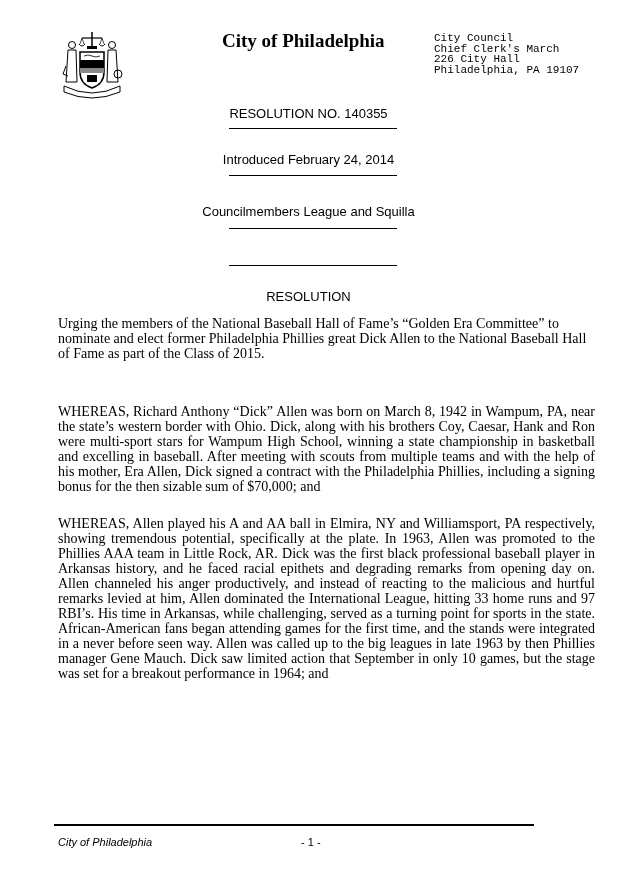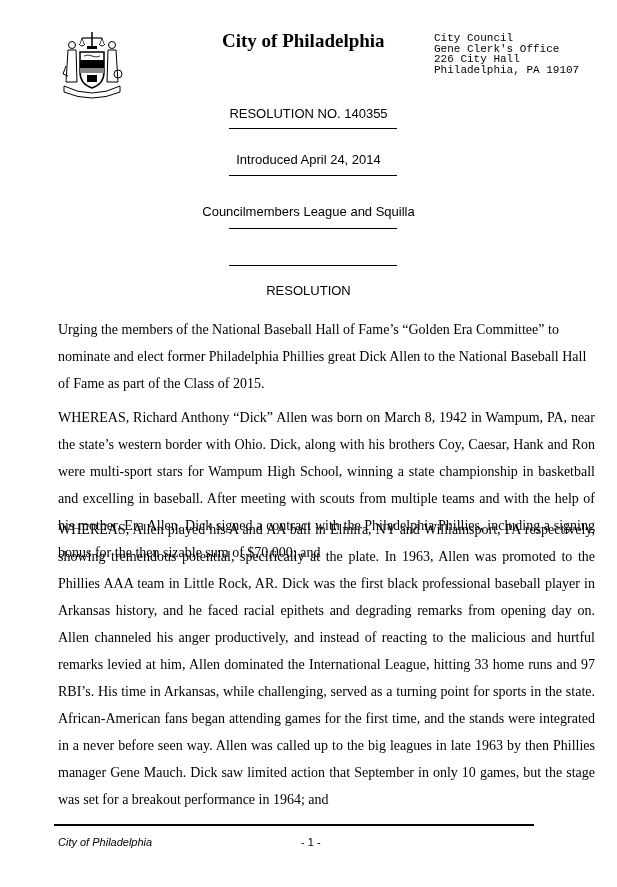--- a/index.html
+++ b/index.html
@@ -3,21 +3,21 @@
 <meta charset="utf-8">
 <style>
   html, body { margin: 0; padding: 0; background: #ffffff; }
   body { width: 617px; height: 887px; position: relative; overflow: hidden; color: #000; }
   .seal { position: absolute; left: 60px; top: 30px; width: 64px; height: 72px; }
   .city-title { position: absolute; left: 222px; top: 30px; font-family: "Liberation Serif", serif; font-weight: bold; font-size: 19px; }
   .address { position: absolute; left: 434px; top: 33px; font-family: Liberation Mono, monospace; font-size: 11px; line-height: 10.5px; }
   .address div { white-space: nowrap; }
   .center-block { position: absolute; left: 0; width: 617px; text-align: center; font-family: "Liberation Sans", sans-serif; font-weight: normal; font-size: 13px; }
   .rule { position: absolute; left: 229px; width: 168px; height: 0; border-top: 1px solid #000; }
-  .body-text { position: absolute; left: 58px; width: 537px; font-family: "Liberation Serif", serif; font-size: 14px; line-height: 27px; }
+  .body-text { position: absolute; left: 58px; width: 537px; font-family: "Liberation Serif", serif; font-size: 14px; line-height: 15px; }
   .justify { text-align: justify; }
   .footer-rule { position: absolute; left: 54px; top: 824px; width: 480px; border-top: 2px solid #000; }
   .footer-left { position: absolute; left: 58px; top: 836px; font-family: "Liberation Sans", sans-serif; font-style: italic; font-size: 11px; }
   .footer-page { position: absolute; left: 301px; top: 836px; font-family: "Liberation Sans", sans-serif; font-size: 11px; }
 </style>
 </head>
 <body>
 
 <div class="seal">
   <svg width="64" height="72" viewBox="0 0 64 72">
@@ -47,37 +47,37 @@
     <rect x="27" y="45" width="10" height="7" fill="#000"></rect>
 
     <path d="M4 56 Q32 70 60 56 L60 62 Q32 74 4 62 Z" fill="#fff" stroke="#000" stroke-width="1"></path>
   </svg>
 </div>
 
 <div class="city-title">City of Philadelphia</div>
 
 <div class="address">
   <div>City Council</div>
-  <div>Gene Clerk's Office</div>
+  <div>Chief Clerk's March</div>
   <div>226 City Hall</div>
   <div>Philadelphia, PA 19107</div>
 </div>
 
 <div class="center-block" style="top:106px;">RESOLUTION NO. 140355</div>
 <div class="rule" style="top:128px;"></div>
 
-<div class="center-block" style="top:152px;">Introduced April 24, 2014</div>
+<div class="center-block" style="top:152px;">Introduced February 24, 2014</div>
 <div class="rule" style="top:175px;"></div>
 
 <div class="center-block" style="top:204px;">Councilmembers League and Squilla</div>
 <div class="rule" style="top:228px;"></div>
 
 <div class="rule" style="top:265px;"></div>
 
-<div class="center-block" style="top:283px;">RESOLUTION</div>
+<div class="center-block" style="top:289px;">RESOLUTION</div>
 
 <div class="body-text" style="top:316px;">Urging the members of the National Baseball Hall of Fame’s “Golden Era Committee” to nominate and elect former Philadelphia Phillies great Dick Allen to the National Baseball Hall of Fame as part of the Class of 2015.</div>
 
 <div class="body-text justify" style="top:404px;">WHEREAS, Richard Anthony “Dick” Allen was born on March 8, 1942 in Wampum, PA, near the state’s western border with Ohio. Dick, along with his brothers Coy, Caesar, Hank and Ron were multi-sport stars for Wampum High School, winning a state championship in basketball and excelling in baseball. After meeting with scouts from multiple teams and with the help of his mother, Era Allen, Dick signed a contract with the Philadelphia Phillies, including a signing bonus for the then sizable sum of $70,000; and</div>
 
 <div class="body-text justify" style="top:516px;">WHEREAS, Allen played his A and AA ball in Elmira, NY and Williamsport, PA respectively, showing tremendous potential, specifically at the plate. In 1963, Allen was promoted to the Phillies AAA team in Little Rock, AR.  Dick was the first black professional baseball player in Arkansas history, and he faced racial epithets and degrading remarks from opening day on. Allen channeled his anger productively, and instead of reacting to the malicious and hurtful remarks levied at him, Allen dominated the International League, hitting 33 home runs and 97 RBI’s. His time in Arkansas, while challenging, served as a turning point for sports in the state. African-American fans began attending games for the first time, and the stands were integrated in a never before seen way. Allen was called up to the big leagues in late 1963 by then Phillies manager Gene Mauch. Dick saw limited action that September in only 10 games, but the stage was set for a breakout performance in 1964; and</div>
 
 <div class="footer-rule"></div>
 <div class="footer-left">City of Philadelphia</div>
 <div class="footer-page">- 1 -</div>

